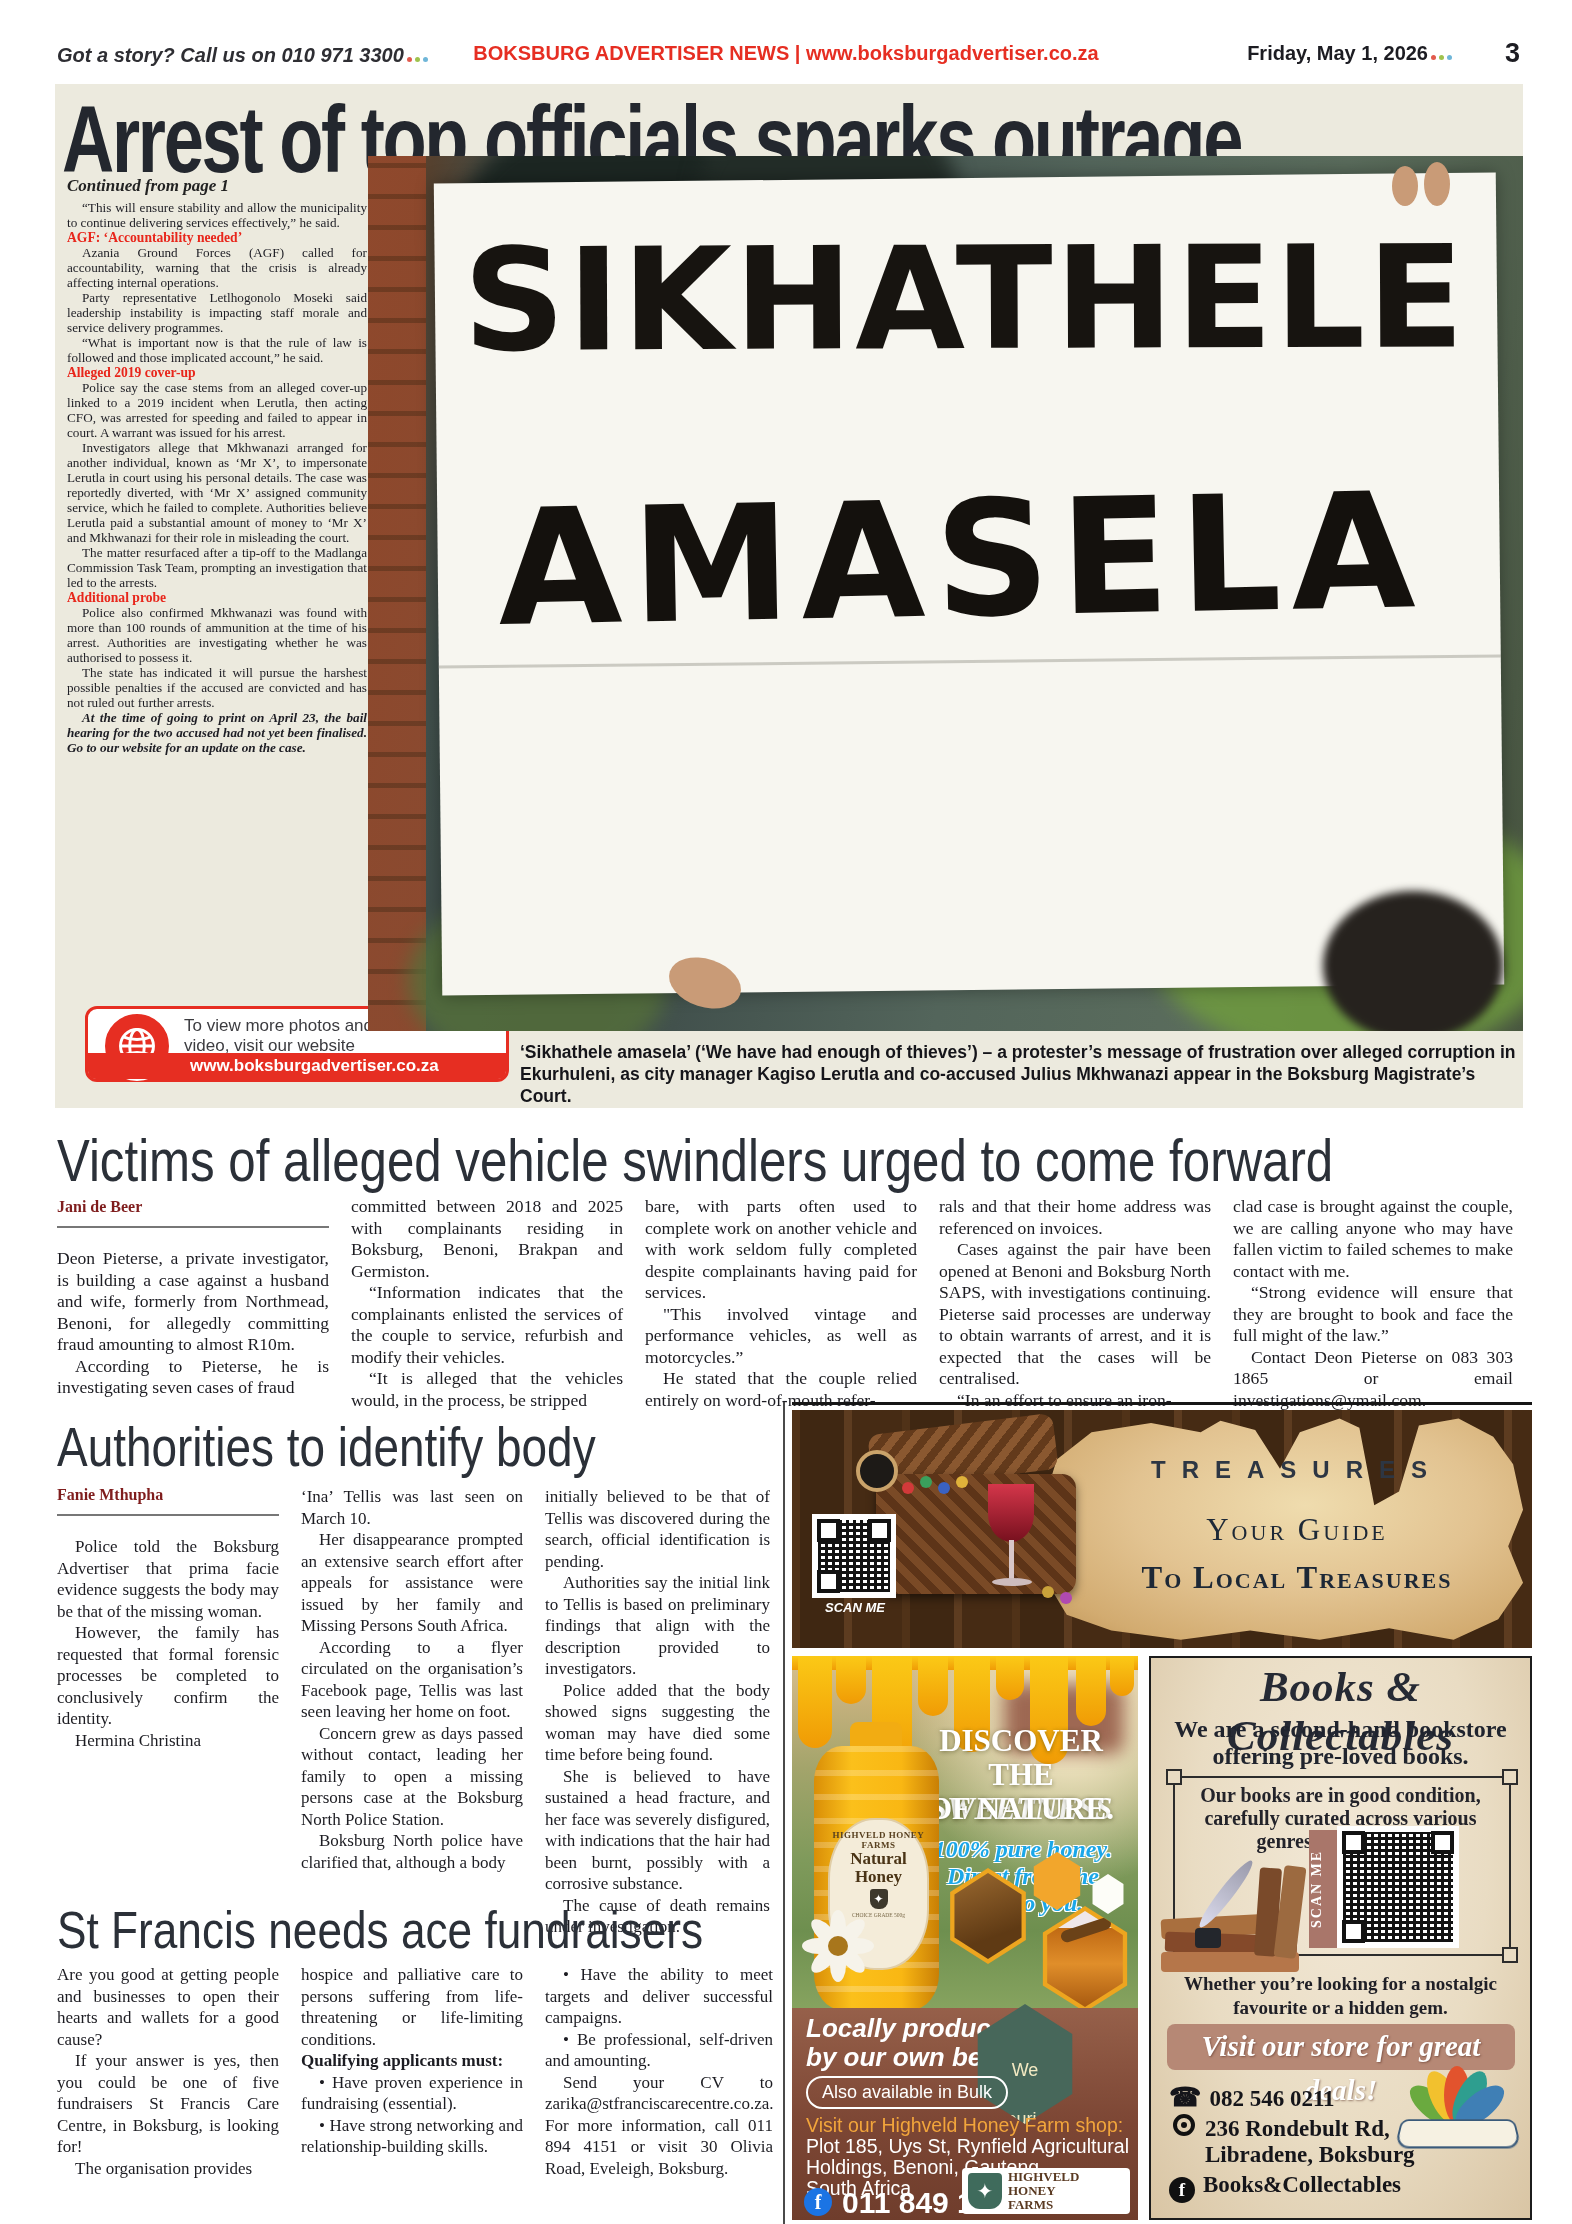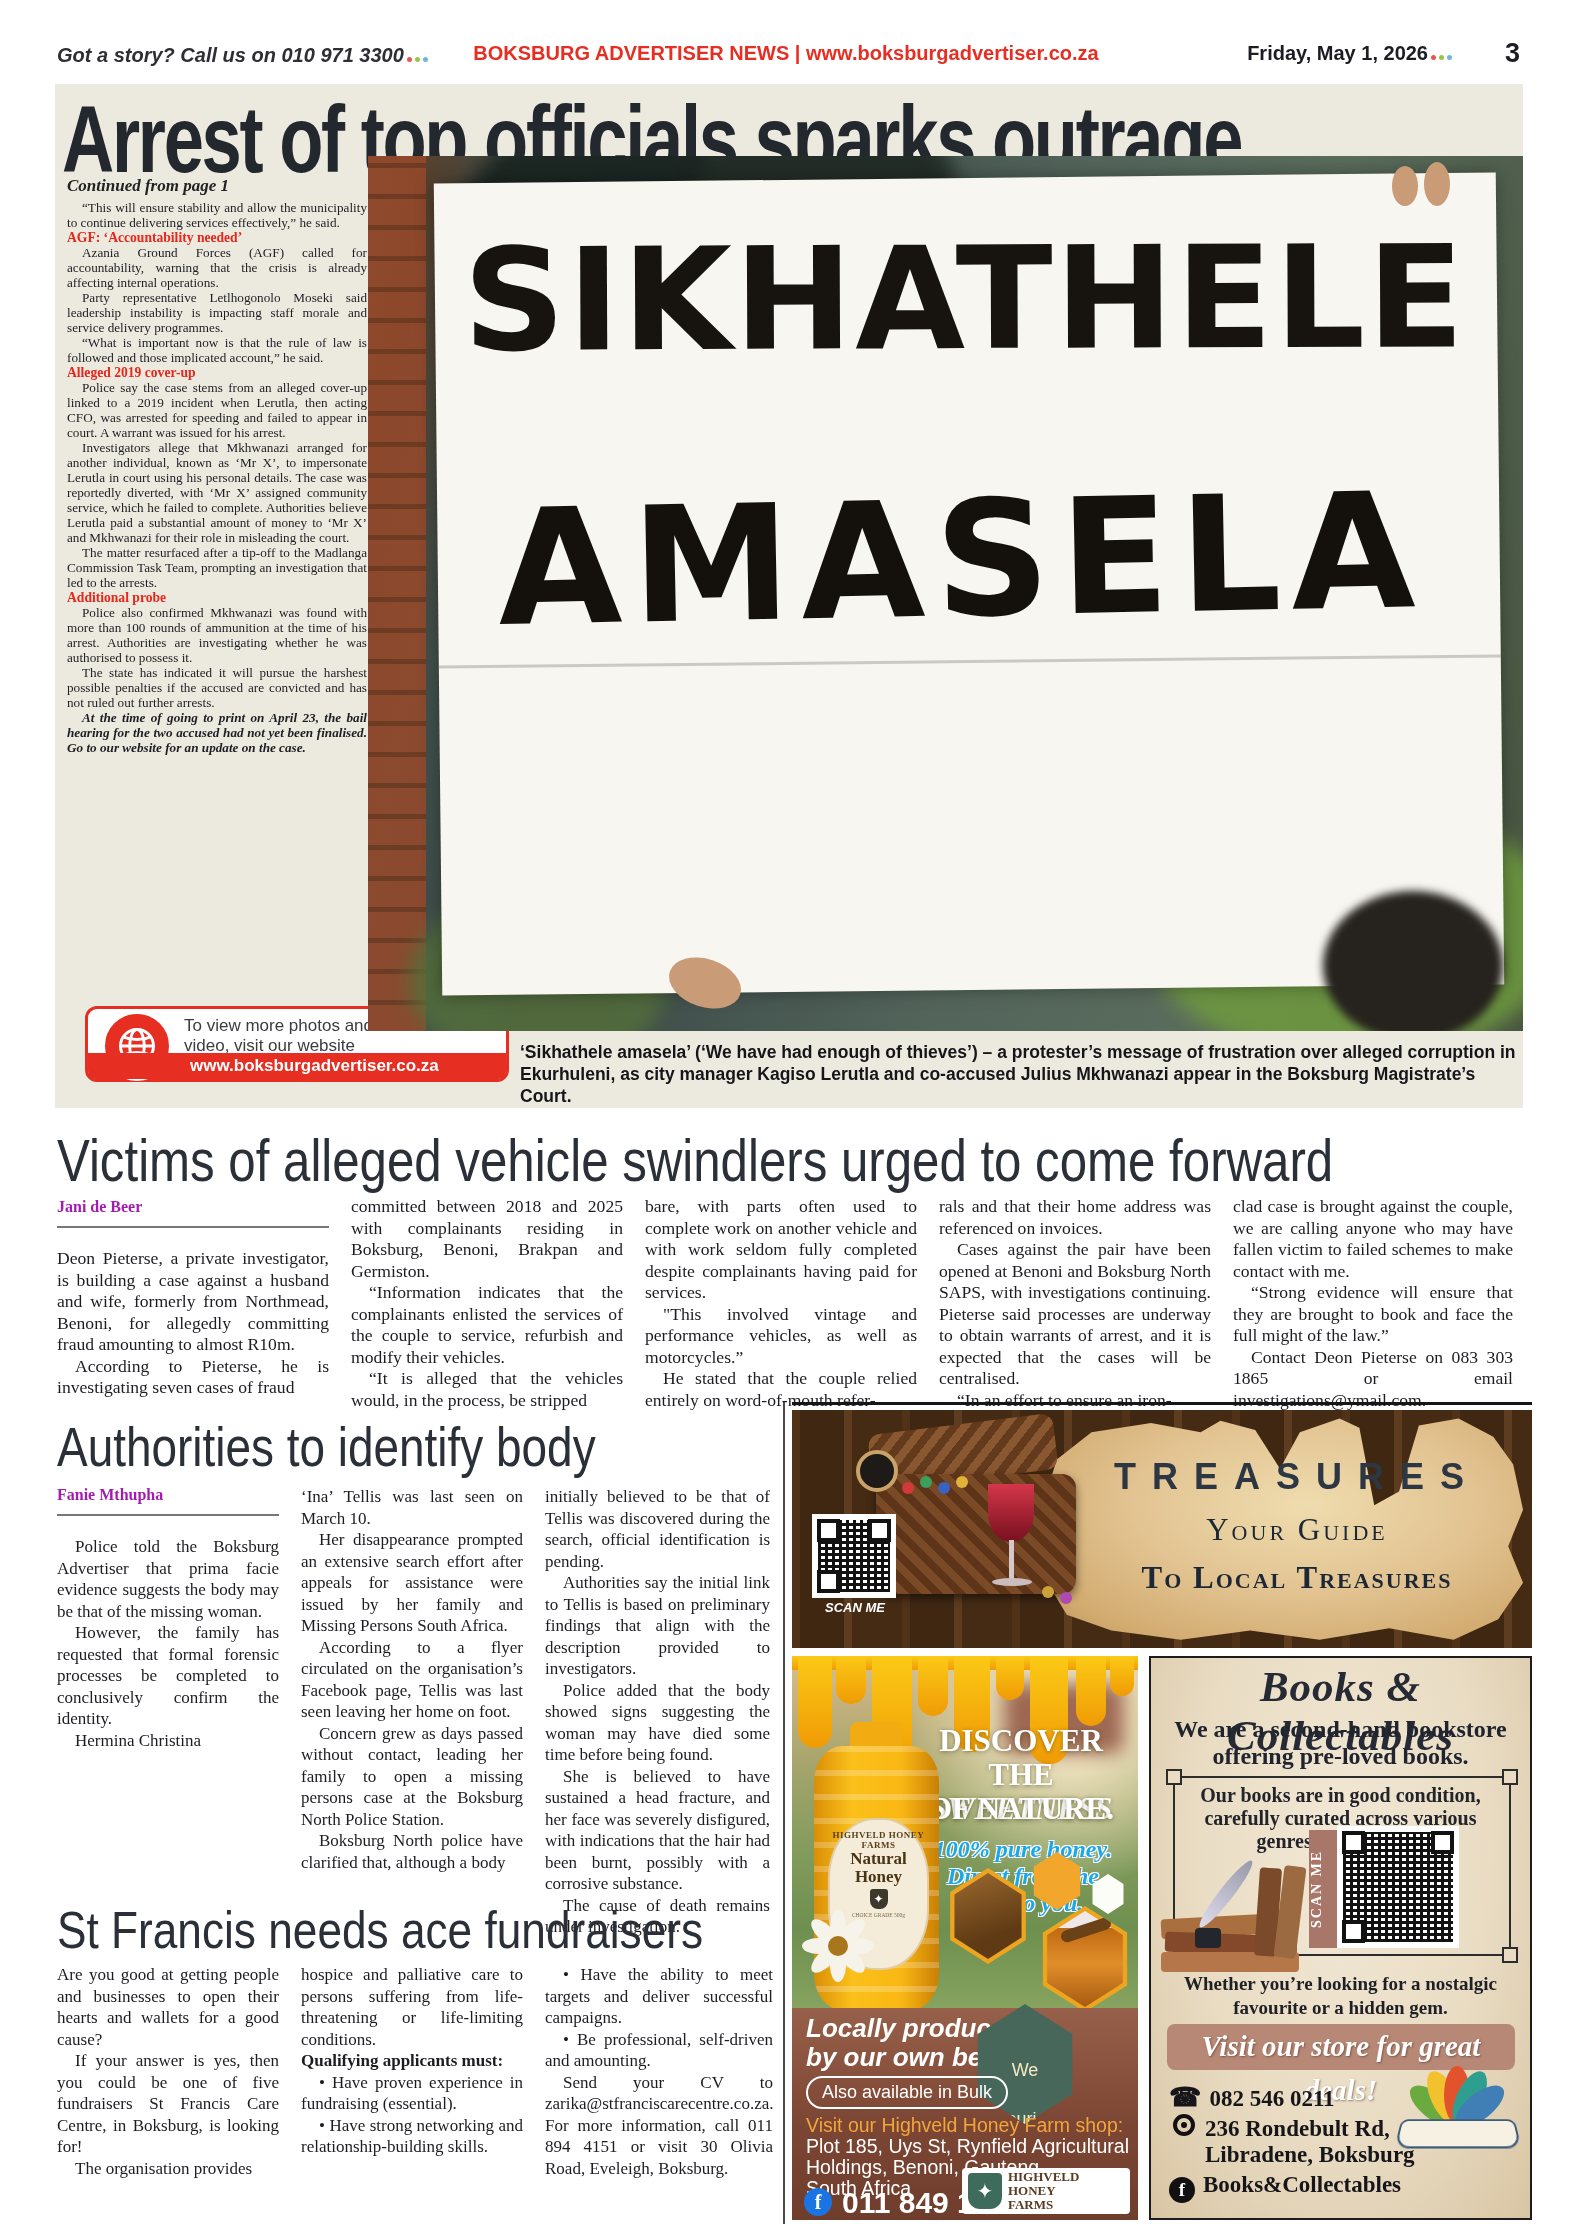--- a/index.html
+++ b/index.html
@@ -48,21 +48,21 @@
       font-size:142px;letter-spacing:2px;color:#171410;transform:rotate(.4deg);}
   .sign .l2{position:absolute;left:60px;top:288px;font-family:"DejaVu Sans",sans-serif;font-weight:bold;
       font-size:160px;letter-spacing:10px;color:#14110d;transform:rotate(-.5deg);}
   .hand{position:absolute;background:#c99b77;border-radius:50%;}
   .caption{left:520px;top:1041px;width:1003px;font-family:"Liberation Sans",sans-serif;font-weight:bold;
       font-size:17.5px;line-height:22px;color:#15151a;}
 
   
   .h2line{font-family:"Liberation Sans",sans-serif;font-weight:400;color:#2b3038;white-space:nowrap;
       transform-origin:left top;}
-  .byline{font-weight:bold;font-size:16px;color:#a21caf;}
+  .byline{font-weight:bold;font-size:16px;color:#7f1d1d;}
   .brule{height:2px;background:#777;}
   .col{font-size:17px;line-height:21.5px;text-align:justify;color:#1c1c22;}
   .col p{margin:0;text-indent:18px;}
   .col p.ni{text-indent:0;}
   .col p.bh{font-weight:bold;text-indent:0;}
   .vic{font-size:17.6px;}
 
   
   .hrule{left:792px;top:1402px;width:740px;height:3px;background:#161616;}
   .vrule{left:783px;top:1402px;width:2px;height:822px;background:#4a4a4a;}
@@ -76,21 +76,21 @@
   .qr i.tl{left:5px;top:5px;} .qr i.tr{right:5px;top:5px;} .qr i.bl{left:5px;bottom:5px;}
 
   
   .tre{left:792px;top:1410px;width:740px;height:238px;overflow:hidden;background:
       repeating-linear-gradient(90deg,#503218 0 8px,#3f2712 8px 52px,#5d3c20 52px 60px,#462b14 60px 110px);}
   .tre .parch{position:absolute;left:240px;top:4px;right:4px;bottom:6px;
       background:radial-gradient(ellipse at 55% 40%,#efdcae 0%,#e2c globe391 45%,#d2ab70 78%,#b98e52 100%);
       background:radial-gradient(ellipse at 55% 40%,#efdcae 0%,#e2c391 45%,#d2ab70 78%,#b98e52 100%);
       clip-path:polygon(1% 48%,5% 20%,12% 8%,24% 4%,34% 8%,38% 3%,45% 7%,50% 24%,54% 8%,62% 2%,66% 6%,69% 40%,74% 34%,78% 5%,86% 2%,93% 10%,97% 22%,99% 42%,96% 58%,99% 74%,94% 90%,85% 99%,72% 94%,58% 99%,44% 95%,30% 99%,16% 95%,7% 88%,2% 70%);}
   .tre-title{position:absolute;left:300px;right:30px;top:46px;text-align:center;font-family:"Liberation Sans",sans-serif;
-      font-weight:bold;font-size:36px;letter-spacing:16px;color:#2d3643;}
+      font-weight:bold;font-size:24px;letter-spacing:16px;color:#2d3643;}
   .tre-sub1{position:absolute;left:300px;right:30px;top:102px;text-align:center;font-weight:normal;
       font-variant:small-caps;font-size:31px;letter-spacing:3px;color:#1d2836;}
   .tre-sub2{position:absolute;left:300px;right:30px;top:150px;text-align:center;font-weight:bold;
       font-variant:small-caps;font-size:31px;letter-spacing:2px;color:#1d2836;}
   .tre-scan{position:absolute;left:20px;top:190px;width:86px;text-align:center;color:#fff;
       font-style:italic;font-weight:bold;font-size:13px;font-family:"Liberation Sans",sans-serif;}
   .basket-body{position:absolute;left:84px;top:64px;width:200px;height:120px;border-radius:14px;
       background:repeating-linear-gradient(45deg,#7a4a26 0 8px,#5d3418 8px 16px);box-shadow:0 4px 10px rgba(0,0,0,.5);}
   .basket-lid{position:absolute;left:78px;top:14px;width:186px;height:56px;border-radius:12px;transform:rotate(-7deg);
       background:repeating-linear-gradient(-45deg,#8a5830 0 8px,#633a1b 8px 16px);}

